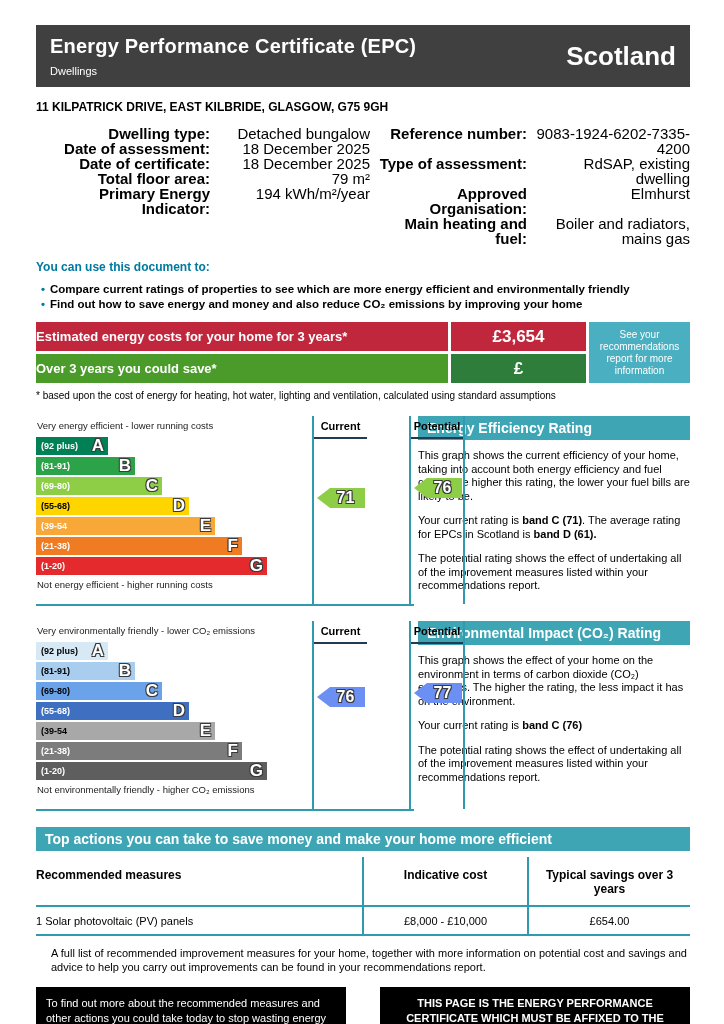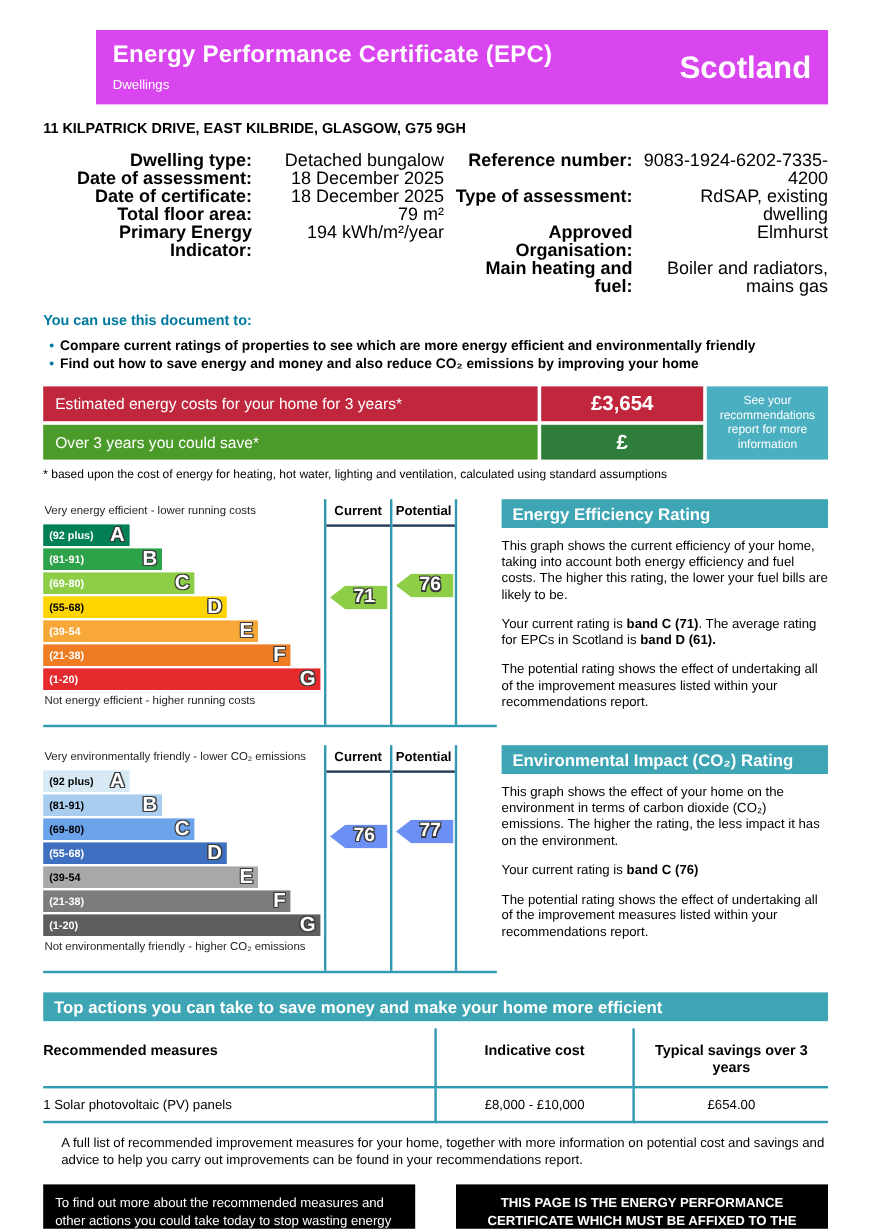--- a/index.html
+++ b/index.html
@@ -6,24 +6,23 @@
   html,body { margin:0; padding:0; background:#fff; }
   body {
     width:724px; height:1024px;
     font-family:"Liberation Sans", sans-serif;
     color:#000; overflow:hidden;
   }
   .page { width:724px; padding:25px 34px 0 36px; }
 
   
   .header {
-    background:#d946ef; color:#fff; height:62px;
+    background:#404040; color:#fff; height:62px;
     display:flex; justify-content:space-between; align-items:center;
     padding:6px 14px;
-    margin-left:44px;
   }
   .header-left { display:flex; flex-direction:column; gap:7px; }
   .header-title { font-size:20px; font-weight:bold; letter-spacing:.2px; }
   .header-sub { font-size:11px; }
   .header-region { font-size:26px; font-weight:bold; }
 
   
   .address { font-size:12px; font-weight:bold; margin:13px 0 12px; }
   .details { display:flex; font-size:15px; line-height:15px;text-align:right; }
   .details-col.left  { width:334px; }
@@ -33,35 +32,35 @@
   .details-col.right .dlabel { width:157px; font-weight:bold; flex:none; }
   .dvalue { flex:1; }
 
   
   .usage-heading { color:#0079a0; font-size:12px; font-weight:bold; margin:14px 0 8px; }
   .bullet { display:flex; font-size:11.5px; font-weight:bold; line-height:15px; }
   .bullet .dot { color:#0079a0; width:14px; flex:none; text-align:center; }
 
   
   .costs { display:grid; grid-template-columns:412px 135px 101px; grid-template-rows:29px 29px; gap:3px; margin-top:10px; }
-  .cost-label { color:#fff; font-size:13px; font-weight:normal; display:flex; align-items:center; padding-left:10px; }
+  .cost-label { color:#fff; font-size:13px; font-weight:bold; display:flex; align-items:center; padding-left:0; }
   .cost-value { color:#fff; font-size:17px; font-weight:bold; display:flex; align-items:center; justify-content:center; }
   .c-red   { background:#c0273d; }
   .c-green { background:#4a9b2a; }
   .c-greend{ background:#2e7d3a; }
   .cost-aside {
     grid-column:3; grid-row:1 / span 2; background:#4aafc0; color:#fff;
     font-size:10px; line-height:12px; text-align:center;
     display:flex; align-items:center; justify-content:center; padding:3px 5px;
   }
   .footnote { font-size:10px; margin-top:7px; }
 
   
   .rating-row { display:flex; margin-top:15px; }
-  .chart { width:378px; flex:none; display:grid; grid-template-columns:234px 55px 56px; border-bottom:2px solid #2f9ab0; height:190px; }
+  .chart { width:378px; flex:none; display:grid; grid-template-columns:234px 55px 56px; border-bottom:2px solid #2f9ab0; height:190px;gap:42px; }
   .bands-col { padding-top:1px; }
   .cap { font-size:9.5px; color:#222; margin:3px 0 6px 1px; }
   .cap.bottom { margin:4px 0 0 1px; }
   .band { height:18px; margin-bottom:2px; position:relative; display:flex; align-items:center; padding-left:5px; color:#fff; font-size:9px; font-weight:bold; }
   .band.dark-label { color:#000; }
   .band .letter {
     position:absolute; right:4px; bottom:-1px; font-size:17px; font-weight:bold; color:#fff;
     text-shadow:-1px -1px 0 #3a3a3a, 1px -1px 0 #3a3a3a, -1px 1px 0 #3a3a3a, 1px 1px 0 #3a3a3a;
   }
   .w0{width:72px} .w1{width:99px} .w2{width:126px} .w3{width:153px} .w4{width:179px} .w5{width:206px} .w6{width:231px}

